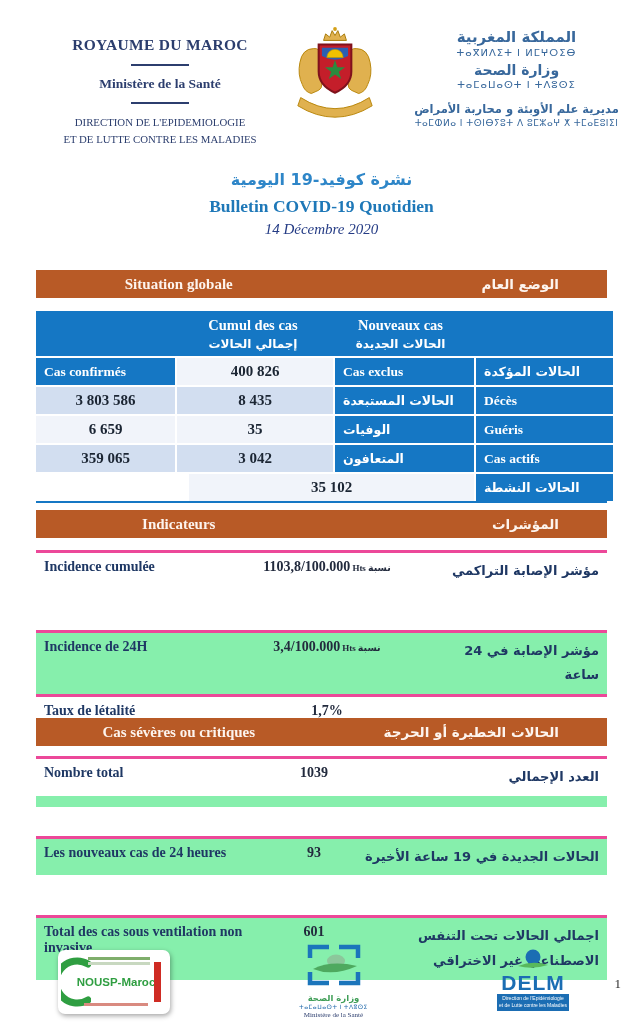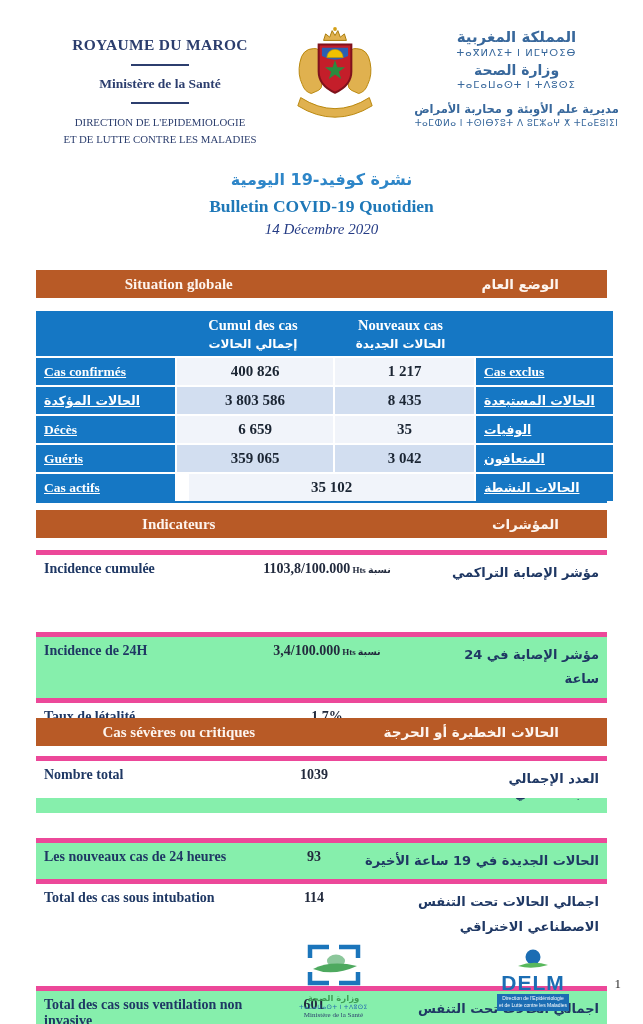--- a/index.html
+++ b/index.html
@@ -42,30 +42,30 @@
 
   
   .sit-grid { display:grid; grid-template-columns:139px 156px 139px 137px;
               gap:2px; background:#ffffff; margin-top:13px; border-bottom:2px solid #1577c4; }
   .sit-head { grid-column:1/5; background:#1577c4; color:#fff;
               display:grid; grid-template-columns:139px 156px 139px 137px; padding:6px 0 5px 0; }
   .sit-colhead { text-align:center; }
   .sit-colhead .f { font-size:14.5px; font-weight:bold; }
   .sit-colhead .a { font-size:12px; font-weight:bold; font-family:"DejaVu Sans",sans-serif; margin-top:3px; }
   .cell { min-height:27px; display:flex; align-items:center; }
-  .cell-label { background:#1577c4; color:#fff; font-weight:bold; font-size:13.5px; padding:2px 8px;text-decoration:underline; }
+  .cell-label { background:#1577c4; color:#fff; font-weight:bold; font-size:13.5px; padding:2px 8px; }
   .cell-label.ar { justify-content:flex-end; font-size:12.5px;
                    font-family:"DejaVu Sans",sans-serif; }
   .cell-data { background:#f1f4fa; justify-content:center; font-weight:bold;
                font-size:15px; color:#1b2533; }
   .alt .cell-data, .cell-data.alt { background:#d2def0; }
   .span2 { grid-column:2/4;margin-left:12px; }
 
   
-  .ind-row, .sev-row { border-top:5px solid #ec4899; background:#fff;
+  .ind-row, .sev-row { border-top:3px solid #ec4899; background:#fff;
         display:grid; align-items:flex-start; padding:6px 6px 6px 6px; color:#1f3864; }
   .ind-row { grid-template-columns:170px 230px 1fr; }
   .sev-row { grid-template-columns:232px 80px 1fr; }
   .ind-row.alt, .sev-row.alt { background:#86efac;margin-top:40px; }
   .r-fr { font-size:14px; font-weight:bold; padding-left:2px; }
   .r-val { text-align:center; font-weight:bold; font-size:14px; color:#222a3d; }
   .r-val .unit { font-size:9px; font-weight:bold; margin-left:2px; }
   .r-val .unit-ar { font-size:9.5px; font-family:"DejaVu Sans",sans-serif; margin-left:2px; }
   .r-ar { text-align:right; font-weight:bold; font-size:13px; line-height:1.9;
           font-family:"DejaVu Sans",sans-serif; padding-right:2px; }
@@ -176,21 +176,20 @@
         </div>
         <div class="sit-colhead">
           <div class="f">Nouveaux cas</div>
           <div class="a" dir="rtl">الحالات الجديدة</div>
         </div>
         <div></div>
       </div>
 
       <div class="cell cell-label">Cas confirmés</div>
       <div class="cell cell-data">400 826</div>
-      <div class="cell cell-data">1 217</div>
       <div class="cell cell-label">Cas exclus</div>
 
       <div class="cell cell-label ar" dir="rtl">الحالات المؤكدة</div>
       <div class="cell cell-data alt">3 803 586</div>
       <div class="cell cell-data alt">8 435</div>
       <div class="cell cell-label ar" dir="rtl">الحالات المستبعدة</div>
 
       <div class="cell cell-label">Décès</div>
       <div class="cell cell-data">6 659</div>
       <div class="cell cell-data">35</div>
@@ -254,35 +253,42 @@
       <div class="sev-row">
         <div class="r-fr">Nombre total</div>
         <div class="r-val">1039</div>
         <div class="r-ar" dir="rtl">العدد الإجمالي</div>
       </div>
       <div class="sev-row alt">
         <div class="r-fr">Les nouveaux cas de 24 heures</div>
         <div class="r-val">93</div>
         <div class="r-ar" dir="rtl">الحالات الجديدة في 19 ساعة الأخيرة</div>
       </div>
-      <div class="sev-row">
-        <div class="r-fr">Total des cas sous intubation</div>
-        <div class="r-val">114</div>
-        <div class="r-ar" dir="rtl">اجمالي الحالات تحت التنفس الاصطناعي الاختراقي</div>
-      </div>
       <div class="sev-row alt">
         <div class="r-fr">Total des cas sous ventilation non invasive</div>
         <div class="r-val">601</div>
         <div class="r-ar" dir="rtl">اجمالي الحالات تحت التنفس الاصطناعي غير الاختراقي</div>
       </div>
     </div>
   </section>
 
   <footer class="footer">
 
+    <div class="nousp">
+      <svg class="nousp-arc" width="30" height="52" viewBox="0 0 30 52">
+        <path d="M27 8 A 21 21 0 1 0 27 44" stroke="#2f9e41" stroke-width="7" fill="none" stroke-linecap="round"></path>
+      </svg>
+      <div class="nousp-deco-top">
+        <div class="l1"></div>
+          <div class="l2"></div>
+      </div>
+      <div class="nousp-label">NOUSP-Maroc</div>
+      <div class="nousp-bar"></div>
+      <div class="nousp-deco-bot"></div>
+    </div>
 
     <div class="moh">
       <svg width="62" height="46" viewBox="0 0 62 46">
         <path d="M7 16 V5 H26 M36 5 H55 V16 M55 30 V41 H36 M26 41 H7 V30" stroke="#1b75bb" stroke-width="4.5" fill="none"></path>
         <ellipse cx="33" cy="19" rx="9" ry="6.5" fill="#8cc79b"></ellipse>
         <path d="M10 27 q18 -9 44 -3 q-24 11 -44 3 z" fill="#4ea95f"></path>
       </svg>
       <div class="moh-ar" dir="rtl">وزارة الصحة</div>
       <div class="moh-tif">ⵜⴰⵎⴰⵡⴰⵙⵜ ⵏ ⵜⴷⵓⵙⵉ</div>
       <div class="moh-fr">Ministère de la Santé</div>

